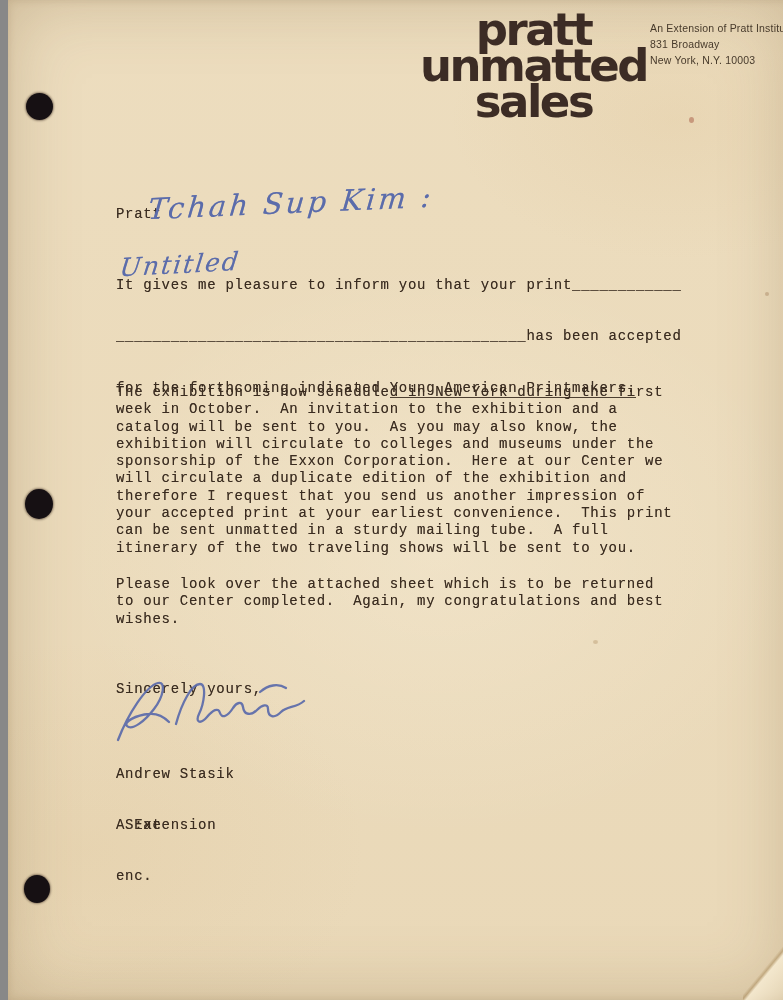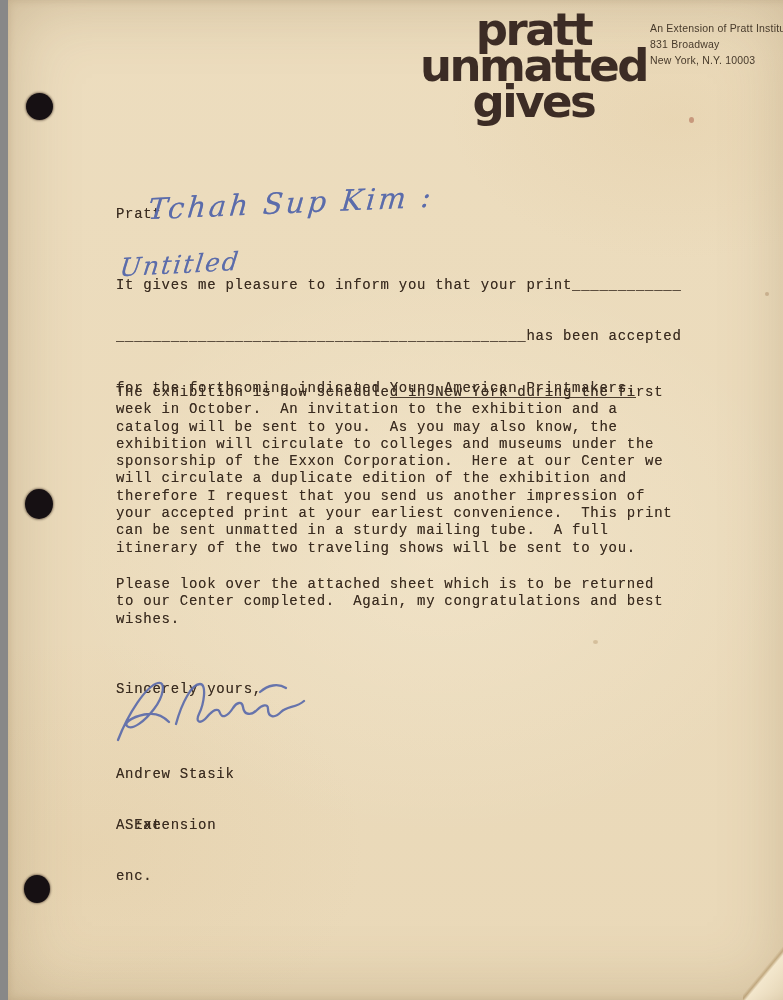--- a/index.html
+++ b/index.html
@@ -81,21 +81,21 @@
 
 <div class="paper">
 
   <div class="hole h1"></div>
   <div class="hole h2"></div>
   <div class="hole h3"></div>
 
   <div class="logo">
     <span class="lw">pratt</span>
     <span class="lw">unmatted</span>
-    <span class="lw">gives</span>
+    <span class="lw">sales</span>
   </div>
 
   <div class="address">An Extension of Pratt Institute
 831 Broadway
 New York, N.Y. 10003</div>
 
   <div class="mono" style="top:206px;">Pratt</div>
   <div class="hand name">Tchah Sup Kim :</div>
 
   <div class="mono" style="top:242px;">

